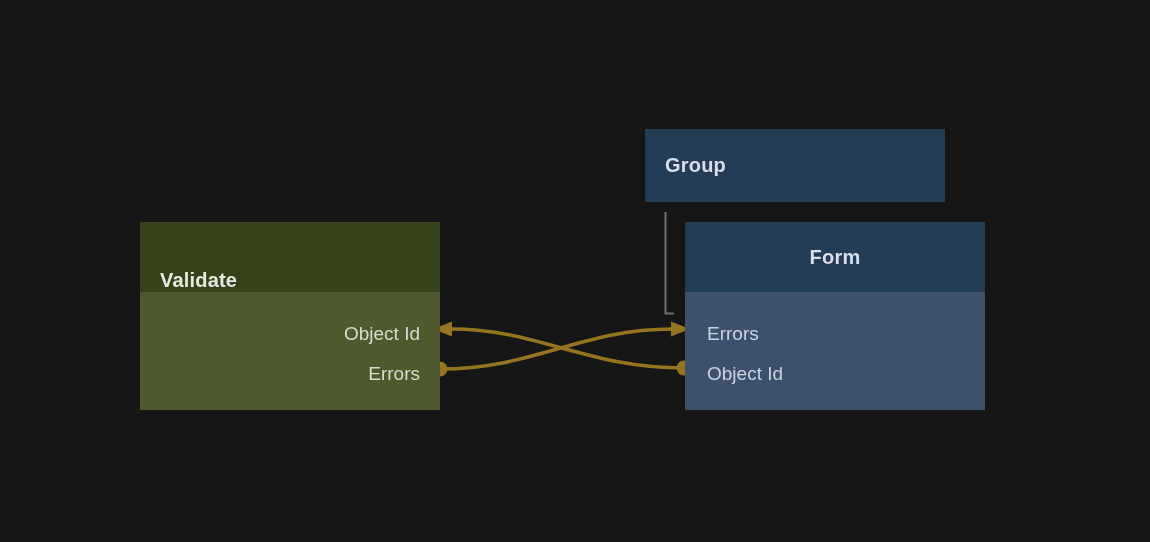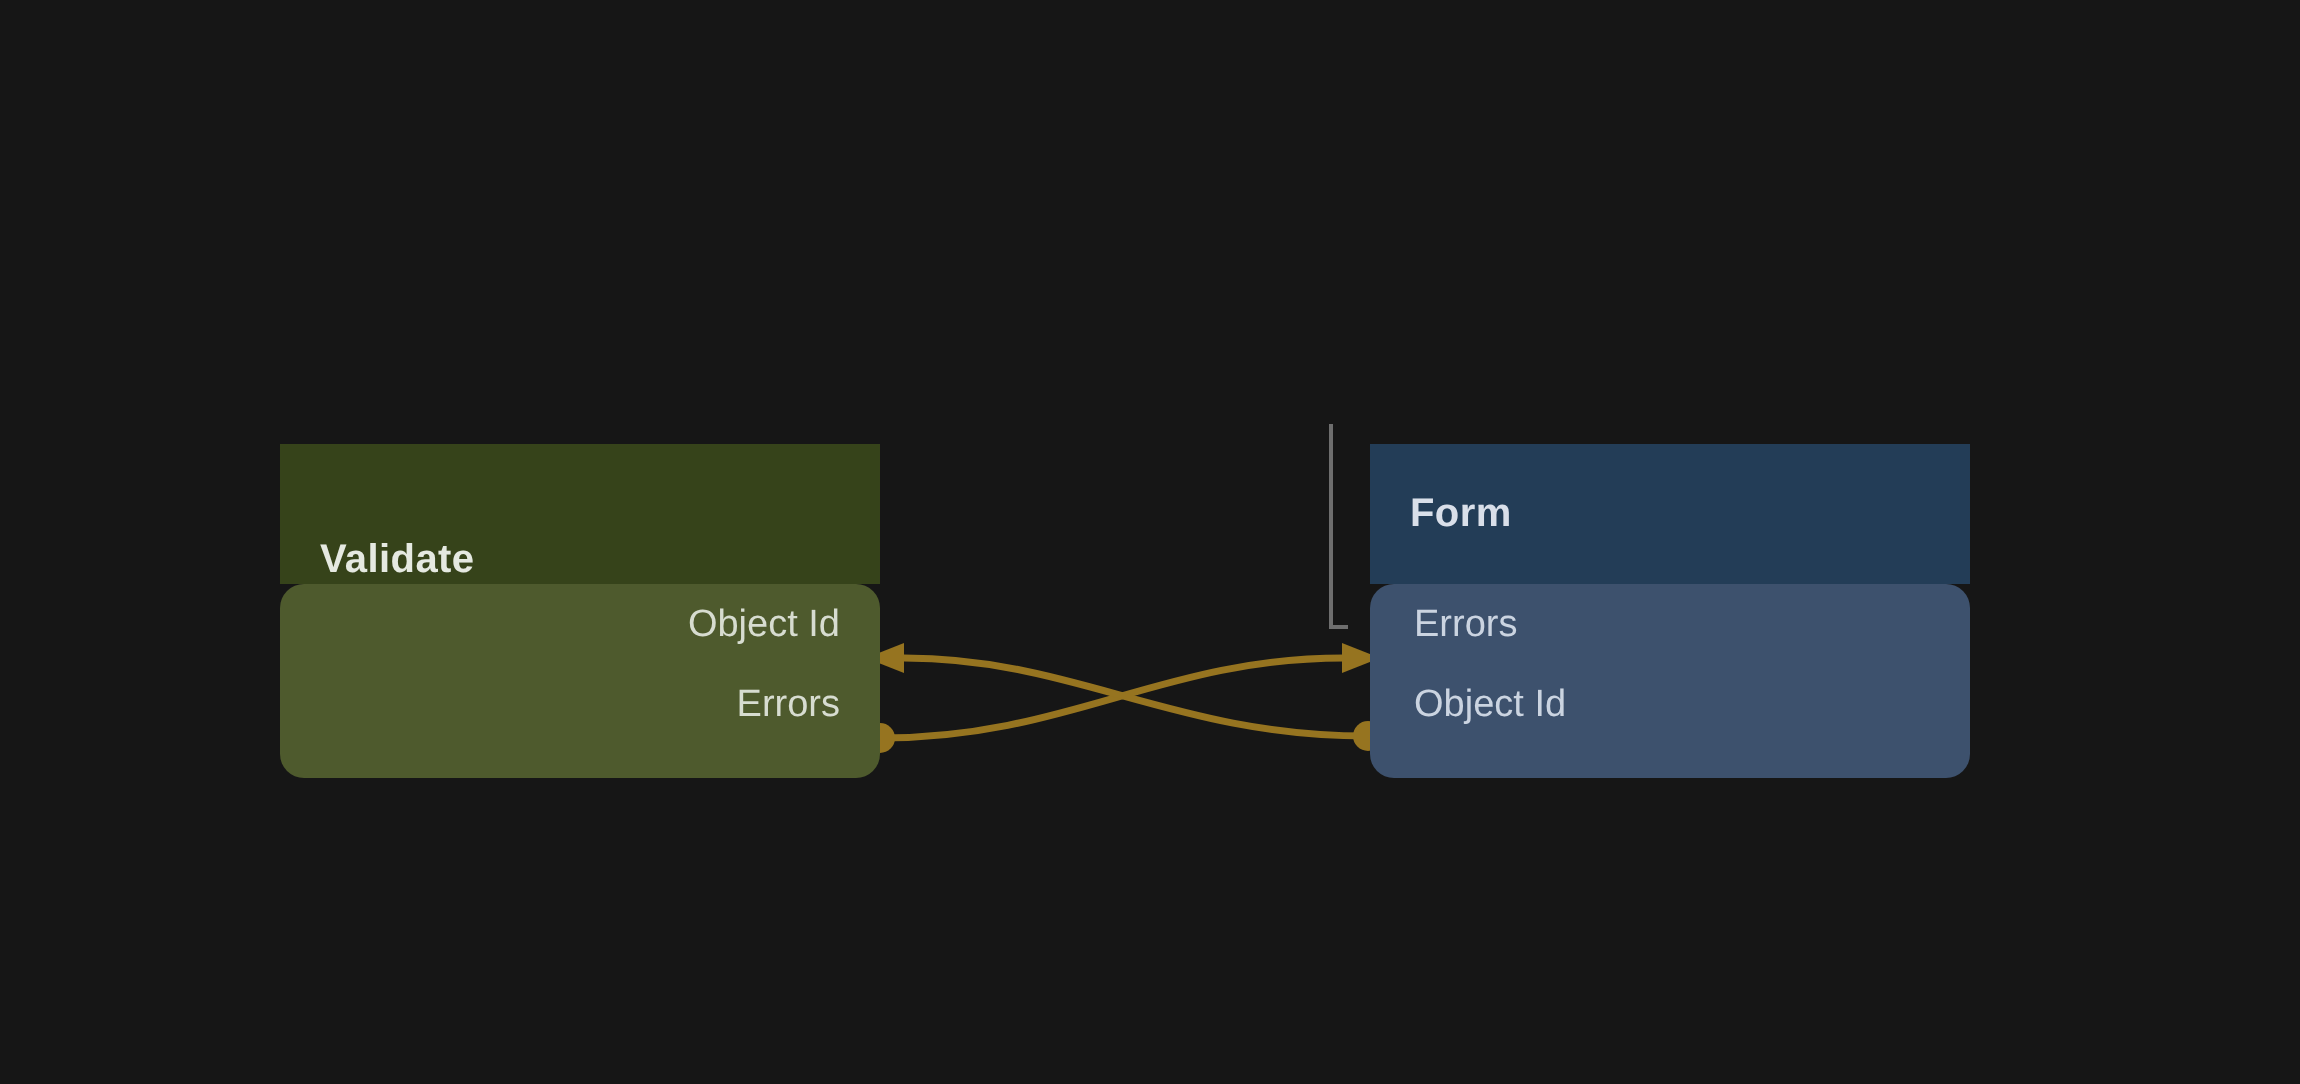--- a/index.html
+++ b/index.html
@@ -29,24 +29,23 @@
   }
   .node-header {
     display: flex;
     align-items: center;
     padding: 0 20px;
     font-size: 20px;
     font-weight: 600;
     letter-spacing: 0.2px;
   }
   .node-body {
-    padding-top: 1px;
+    padding-top: 22px;
     font-size: 19px;
     font-weight: 400;
-    border-radius: 12px;
   }
   .field {
     height: 40px;
     line-height: 40px;
     white-space: nowrap;
   }
   
   .node-validate { left: 140px; top: 222px; width: 300px; }
   .node-validate .node-header {
     height: 70px;
@@ -66,20 +65,21 @@
     height: 73px;
     background: var(--blue-header-bg, #233d57);
     color: var(--header-text-blue, #d9dfe9);
   }
   
   .node-form { left: 685px; top: 222px; width: 300px; }
   .node-form .node-header {
     height: 70px;
     background: var(--blue-header-bg, #233d57);
     color: var(--header-text-blue, #d9dfe9);
+    justify-content: center;
   }
   .node-form .node-body {
     height: 96px;
     background: var(--blue-body-bg, #3d516d);
     color: var(--field-text-blue, #cbd4e1);
   }
   .node-form .field { text-align: left; padding-left: 22px; }
   
   .wire {
     fill: none;
@@ -117,20 +117,25 @@
   <div class="node node-validate">
     <div class="node-header">
       <span>Validate</span>
     </div>
     <div class="node-body">
       <div class="field">Object Id</div>
       <div class="field">Errors</div>
     </div>
   </div>
 
+  <div class="node node-group">
+    <div class="node-header">
+      <span>Group</span>
+    </div>
+  </div>
 
   <div class="node node-form">
     <div class="node-header">
       <span>Form</span>
     </div>
     <div class="node-body">
       <div class="field">Errors</div>
       <div class="field">Object Id</div>
     </div>
   </div>

